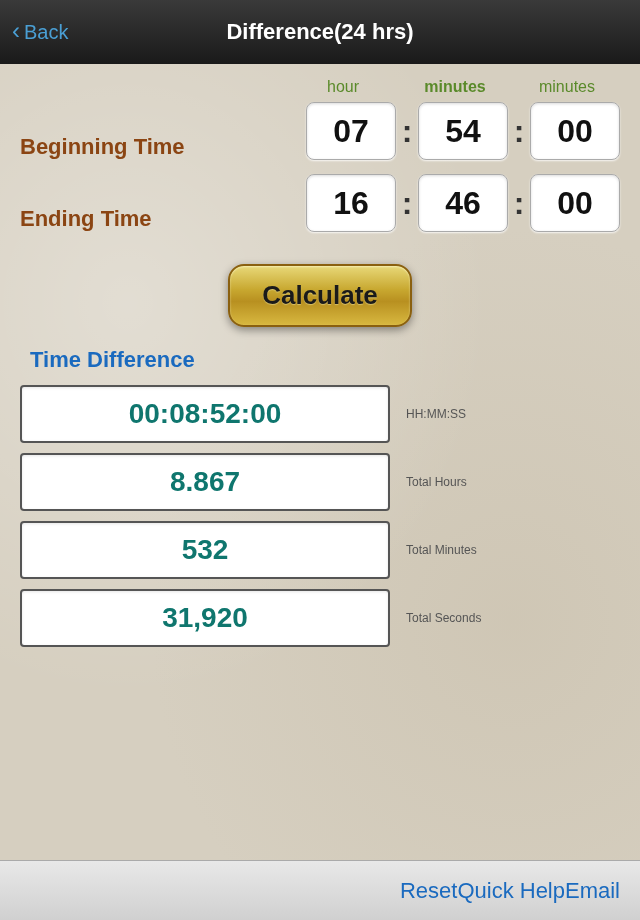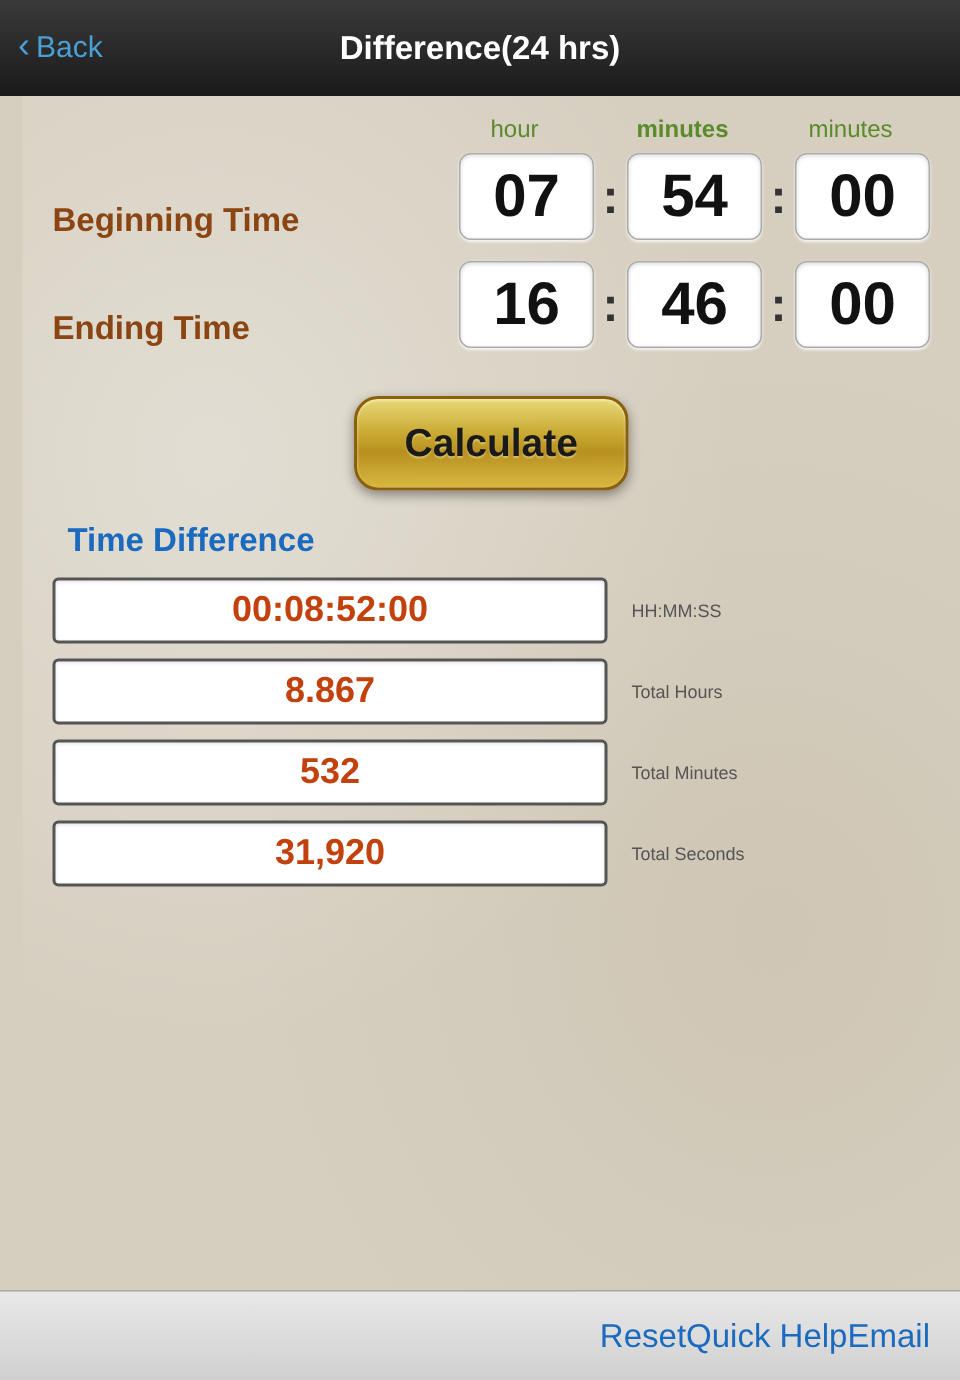--- a/index.html
+++ b/index.html
@@ -51,21 +51,20 @@
     .content {
       flex: 1;
       background: #d6cfc0;
       background-image:
         radial-gradient(ellipse at 20% 30%, rgba(255,255,255,0.3) 0%, transparent 50%),
         radial-gradient(ellipse at 80% 70%, rgba(200,190,170,0.5) 0%, transparent 50%);
       padding: 0 20px;
       display: flex;
       flex-direction: column;
       align-items: center;
-      margin-left: 15px;
     }
 
     
     .column-headers {
       width: 100%;
       display: flex;
       justify-content: flex-end;
       padding-top: 14px;
       padding-right: 8px;
       margin-bottom: 6px;
@@ -107,21 +106,21 @@
 
     .time-box {
       width: 90px;
       height: 58px;
       background: white;
       border: 1px solid #aaa;
       border-radius: 8px;
       display: flex;
       align-items: center;
       justify-content: center;
-      font-size: 40px;
+      font-size: 32px;
       font-weight: bold;
       color: #111;
       box-shadow: inset 0 1px 3px rgba(0,0,0,0.15), 0 1px 2px rgba(255,255,255,0.8);
     }
 
     .time-colon {
       font-size: 32px;
       font-weight: bold;
       color: #333;
       width: 22px;
@@ -159,30 +158,30 @@
     
     .result-row {
       display: flex;
       align-items: center;
       width: 100%;
       margin-bottom: 10px;
     }
 
     .result-box {
       width: 370px;
-      height: 44px;
+      height: 58px;
       background: white;
       border: 2px solid #555;
       border-radius: 4px;
       display: flex;
       align-items: center;
       justify-content: center;
-      font-size: 24px;
-      font-weight: bold;
-      color: #c2410c;
+      font-size: 28px;
+      font-weight: bold;
+      color: #0f766e;
       box-shadow: inset 0 1px 3px rgba(0,0,0,0.1);
     }
 
     .result-label {
       font-size: 12px;
       color: #555;
       margin-left: 16px;
       font-weight: 500;
     }
 

